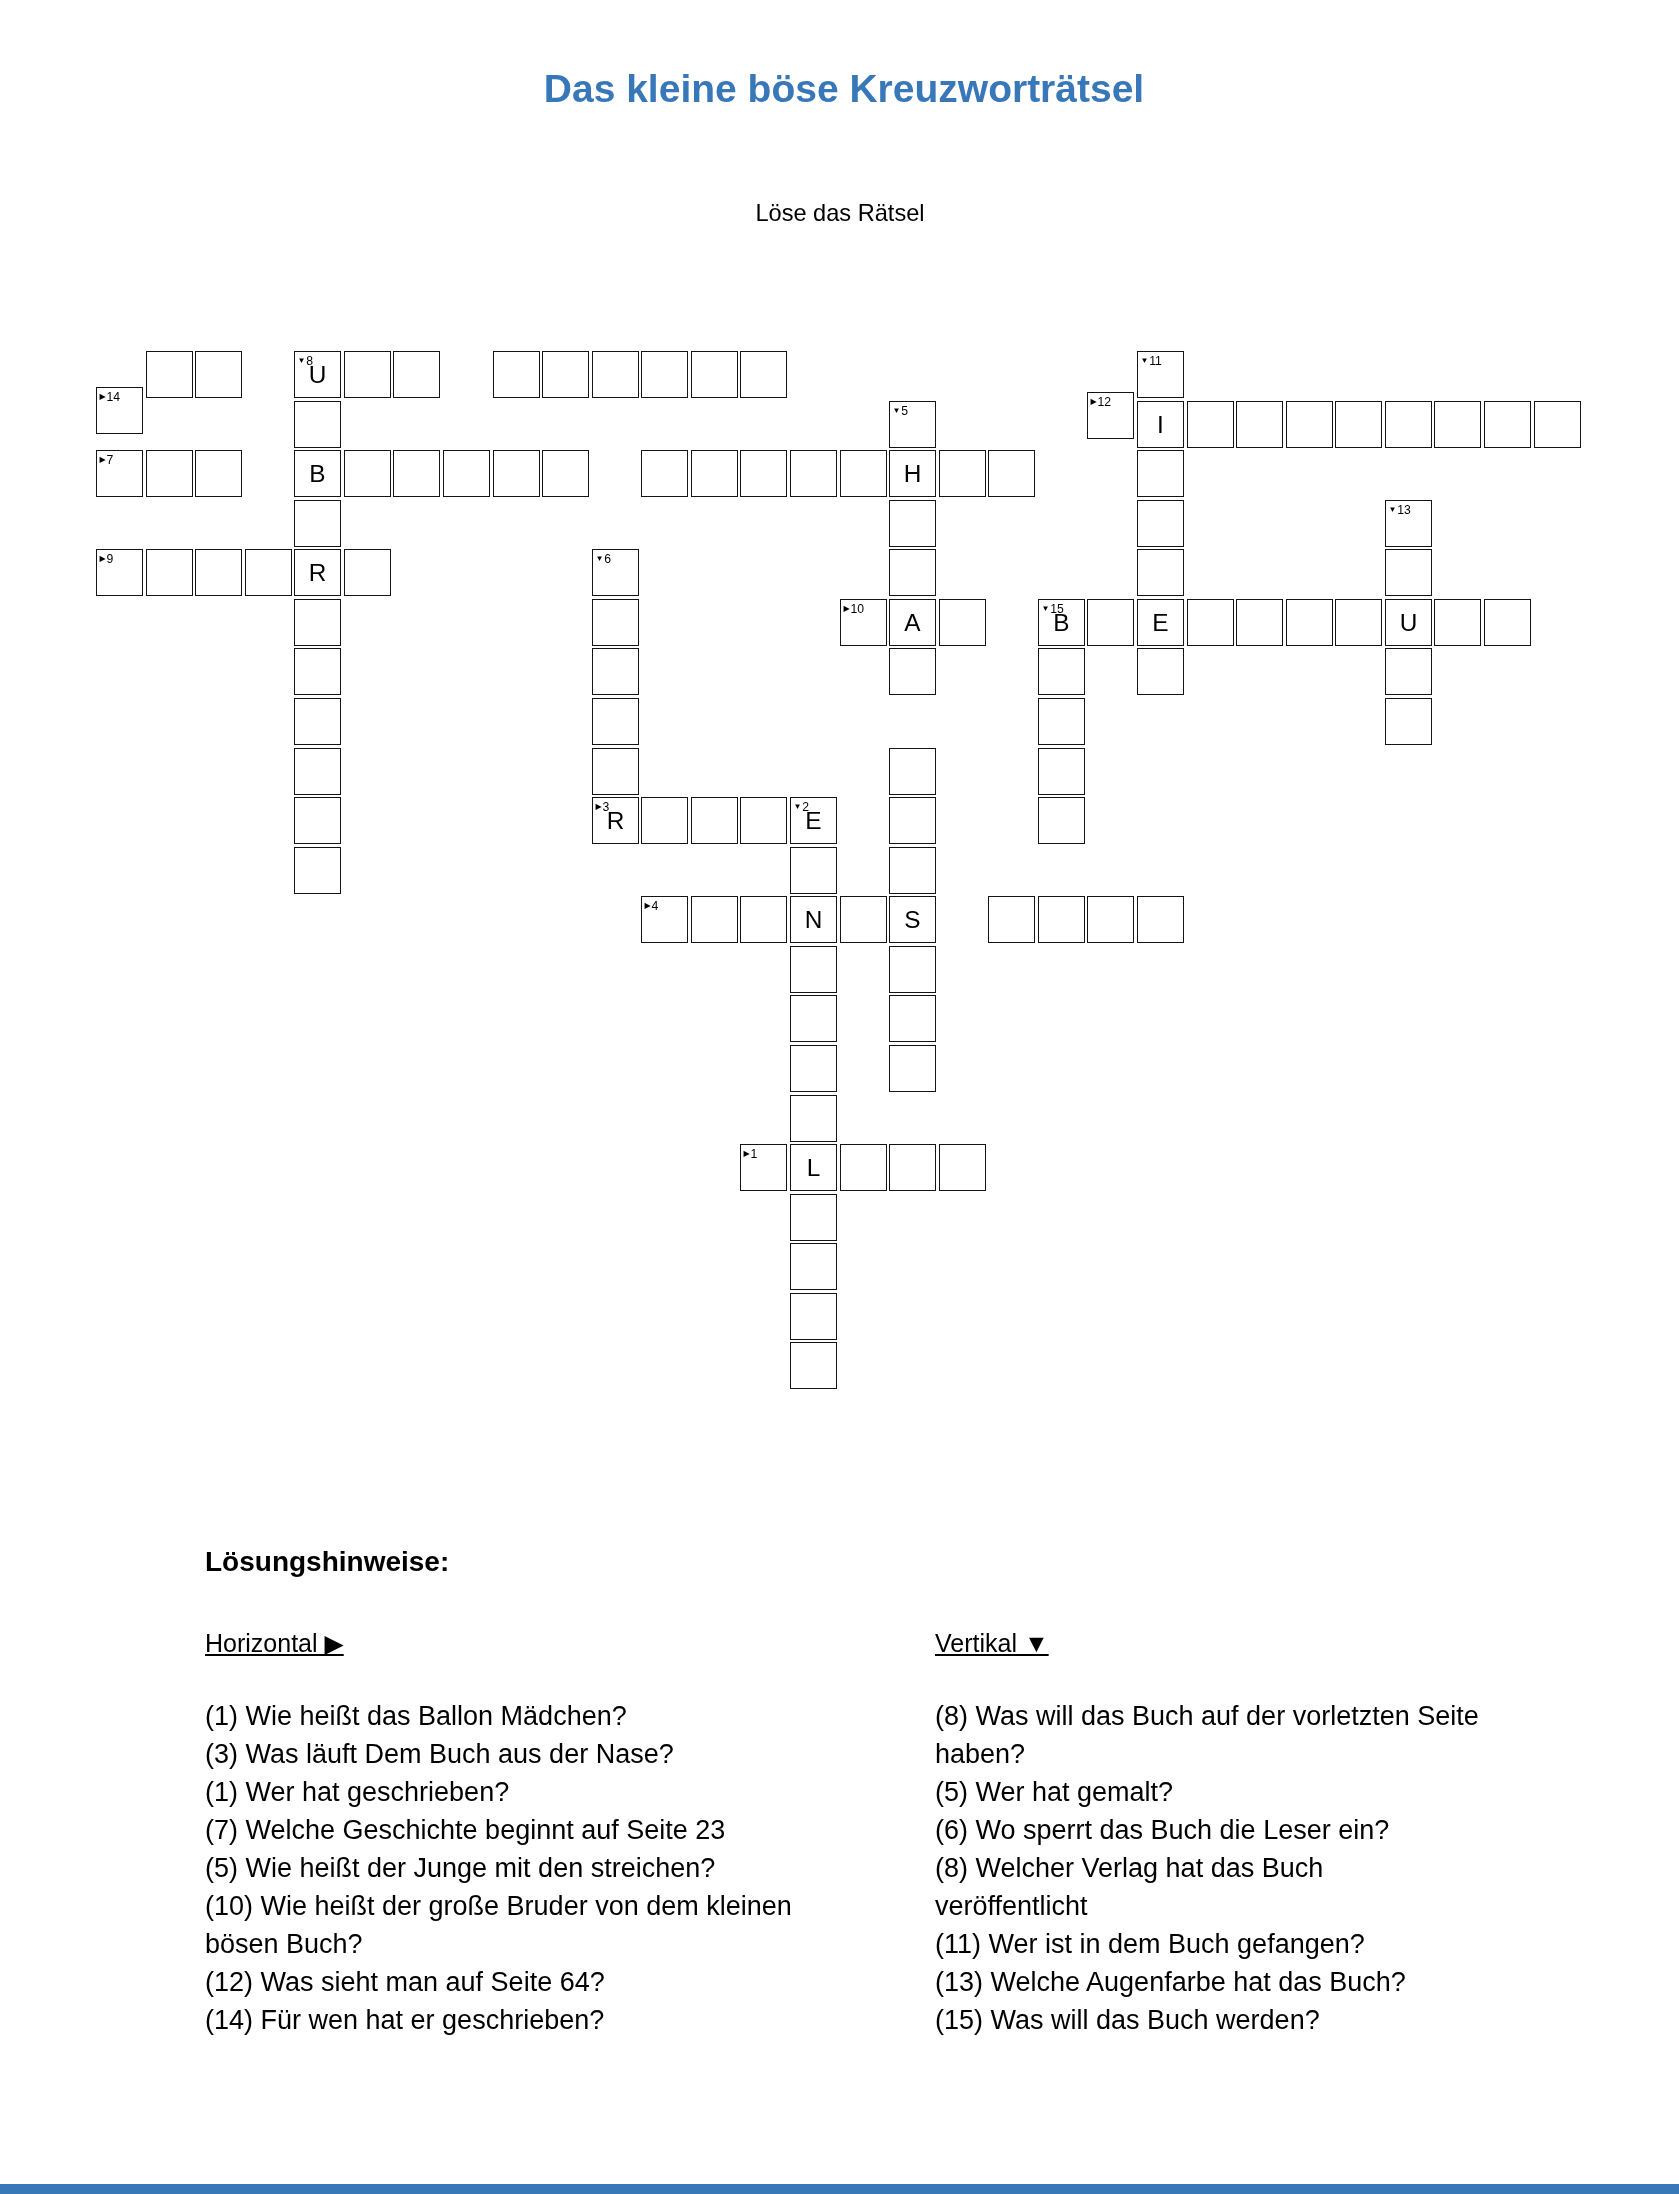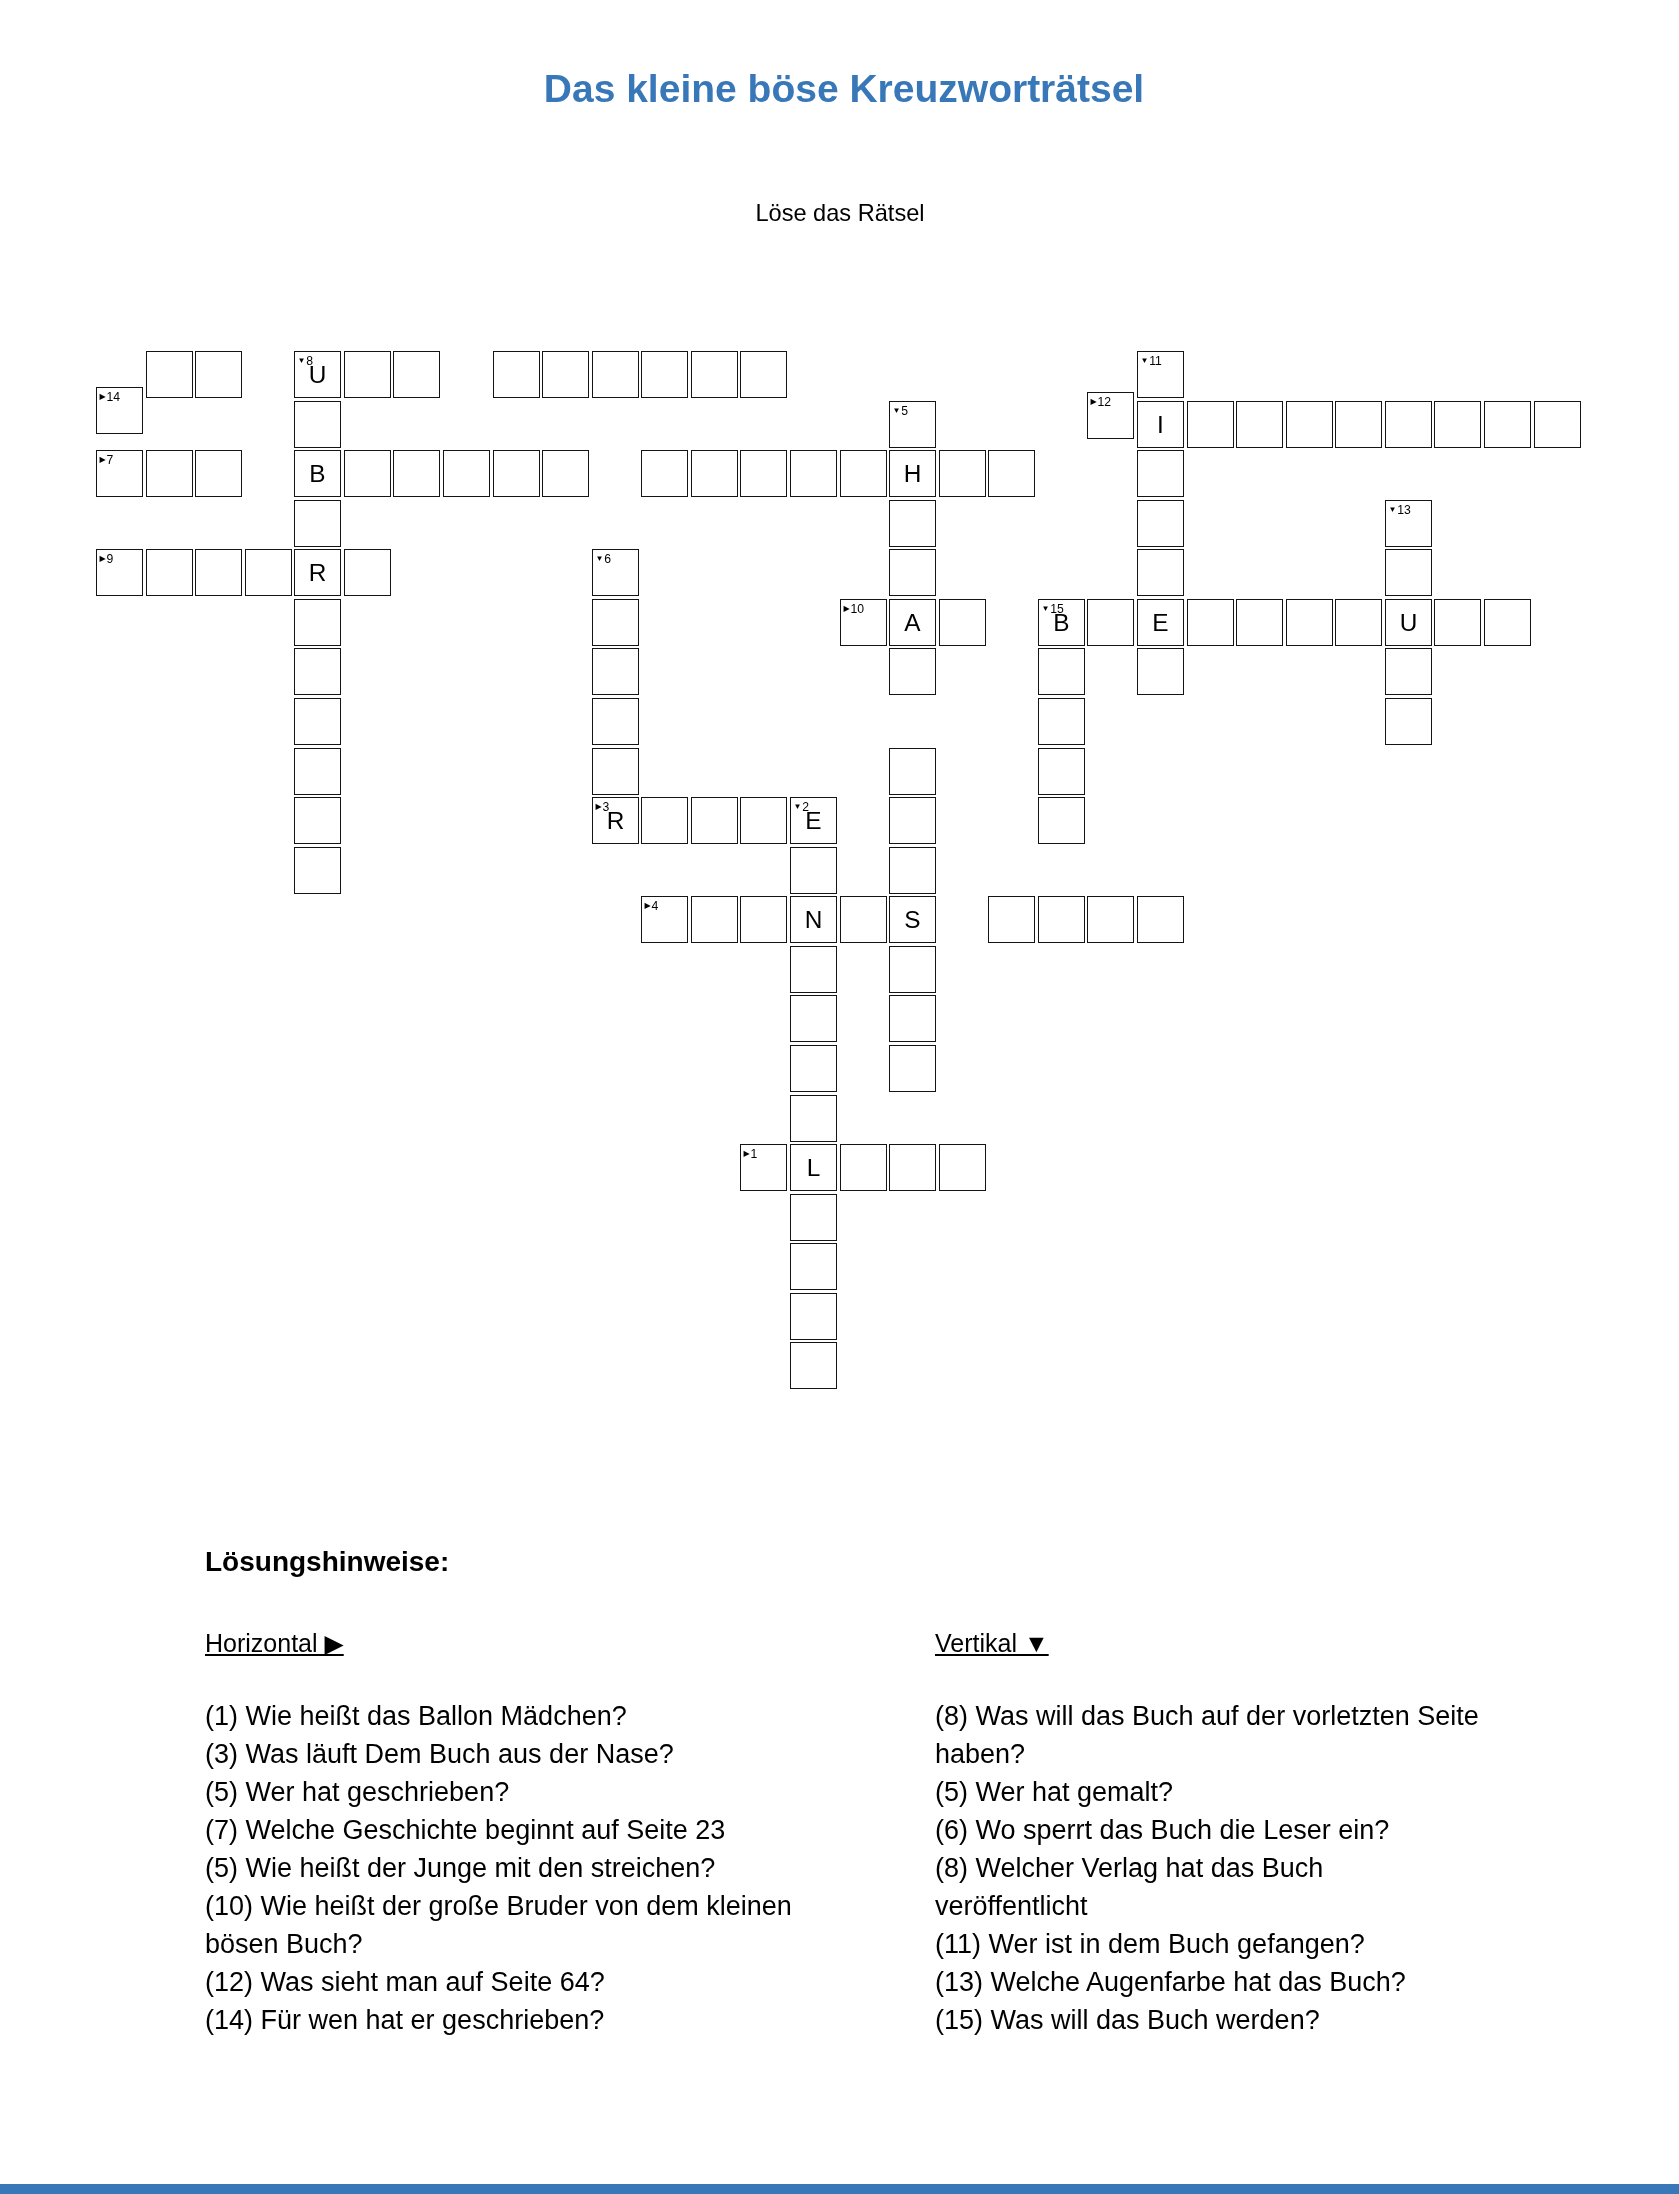--- a/index.html
+++ b/index.html
@@ -228,21 +228,21 @@
     <div class="cell" style="left: 793px; top: 694px;"></div>
   </div>
 
 <div class="solutions-heading">Lösungshinweise:</div>
 
 <div class="clue-col" id="clues-h">
   <div class="clue-heading">Horizontal ▶</div>
   <div class="clue-list">
       <div class="clue">(1) Wie heißt das Ballon Mädchen?</div>
       <div class="clue">(3) Was läuft Dem Buch aus der Nase?</div>
-      <div class="clue">(5) Wer hat geschrieben?</div>
+      <div class="clue">(1) Wer hat geschrieben?</div>
       <div class="clue">(7) Welche Geschichte beginnt auf Seite 23</div>
       <div class="clue">(5) Wie heißt der Junge mit den streichen?</div>
       <div class="clue">(10) Wie heißt der große Bruder von dem kleinen
 bösen Buch?</div>
       <div class="clue">(12) Was sieht man auf Seite 64?</div>
       <div class="clue">(14) Für wen hat er geschrieben?</div>
     </div>
 </div>
 
 <div class="clue-col" id="clues-v">

